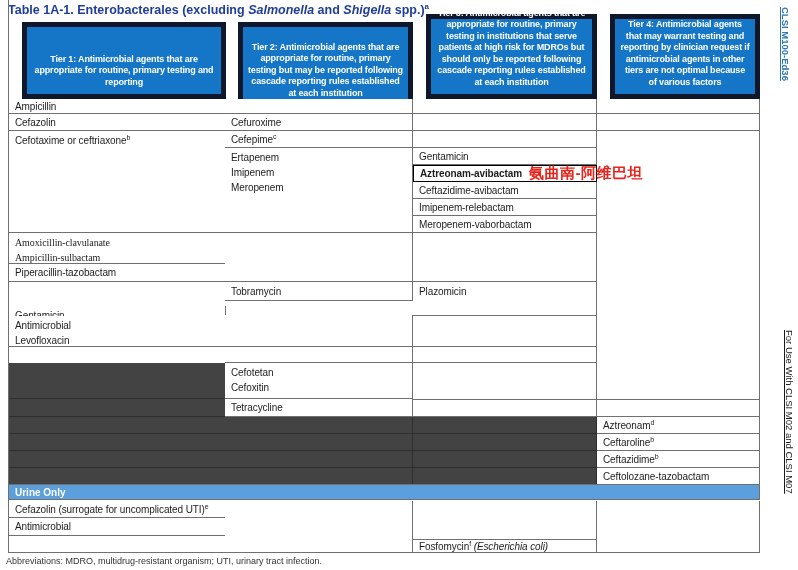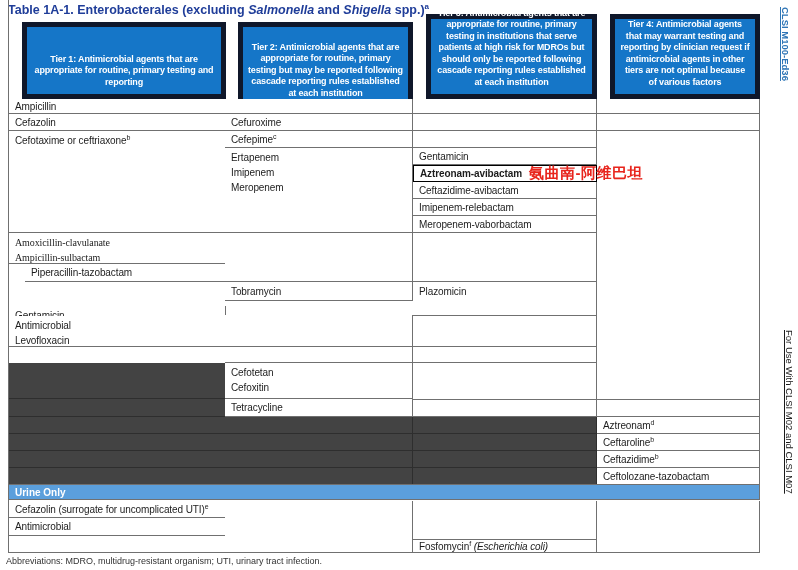--- a/index.html
+++ b/index.html
@@ -52,21 +52,21 @@
         <div class="cell" style="top: 114px; height: 17px;">
           <span class="line">Cefazolin</span>
         </div>
         <div class="cell top" style="top: 131px; height: 102px;">
           <span class="line">Cefotaxime or ceftriaxone<sup>b</sup></span>
         </div>
         <div class="cell top" style="top: 233px; height: 31px; font-family: Liberation Serif, serif;">
           <span class="line">Amoxicillin-clavulanate</span>
           <span class="line">Ampicillin-sulbactam</span>
         </div>
-        <div class="cell" style="top: 264px; height: 18px; margin-left: 16px;">
+        <div class="cell" style="top: 264px; height: 18px;">
           <span class="line">Piperacillin-tazobactam</span>
         </div>
         <div class="cell top" style="top: 282px; height: 34px; margin-top: 24px;">
           <span class="line">Gentamicin</span>
         </div>
         <div class="cell top" style="top: 316px; height: 31px;">
           <span class="line">Antimicrobial</span>
           <span class="line">Levofloxacin</span>
         </div>
         <div class="cell dark" style="top: 363px; height: 36px;"></div>

